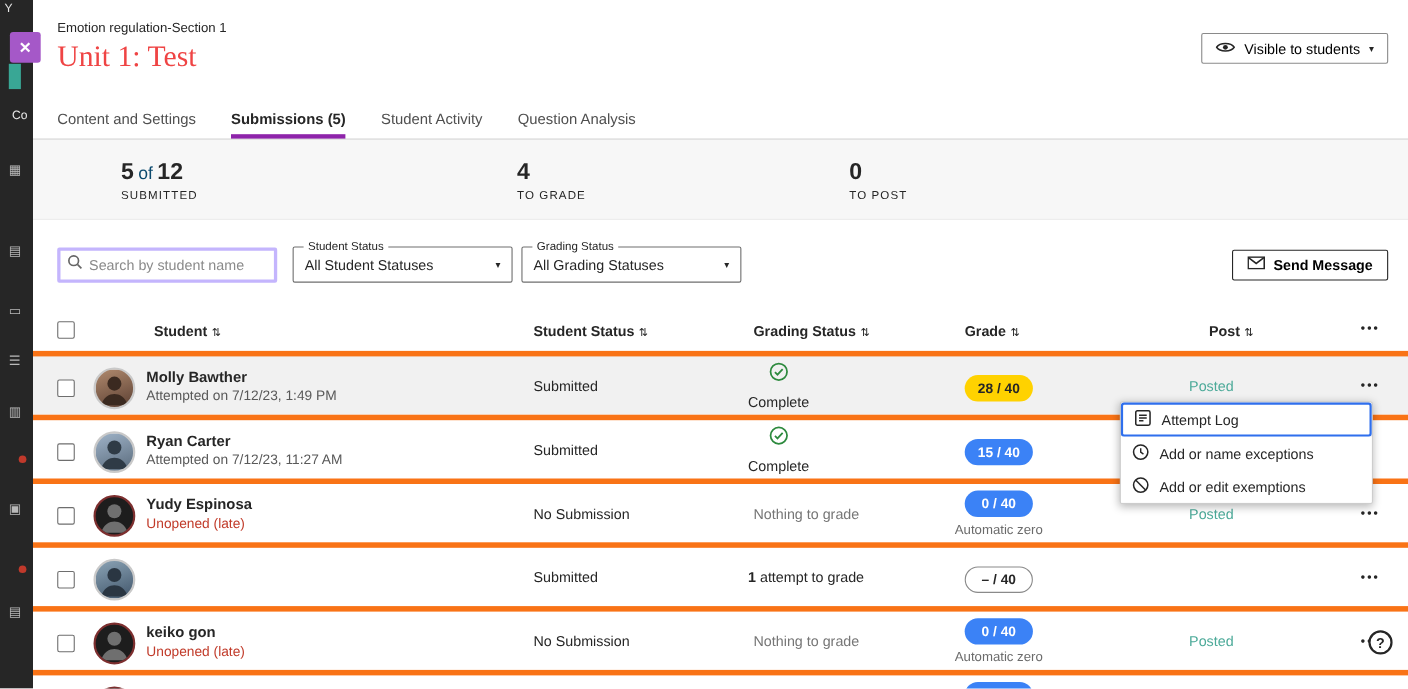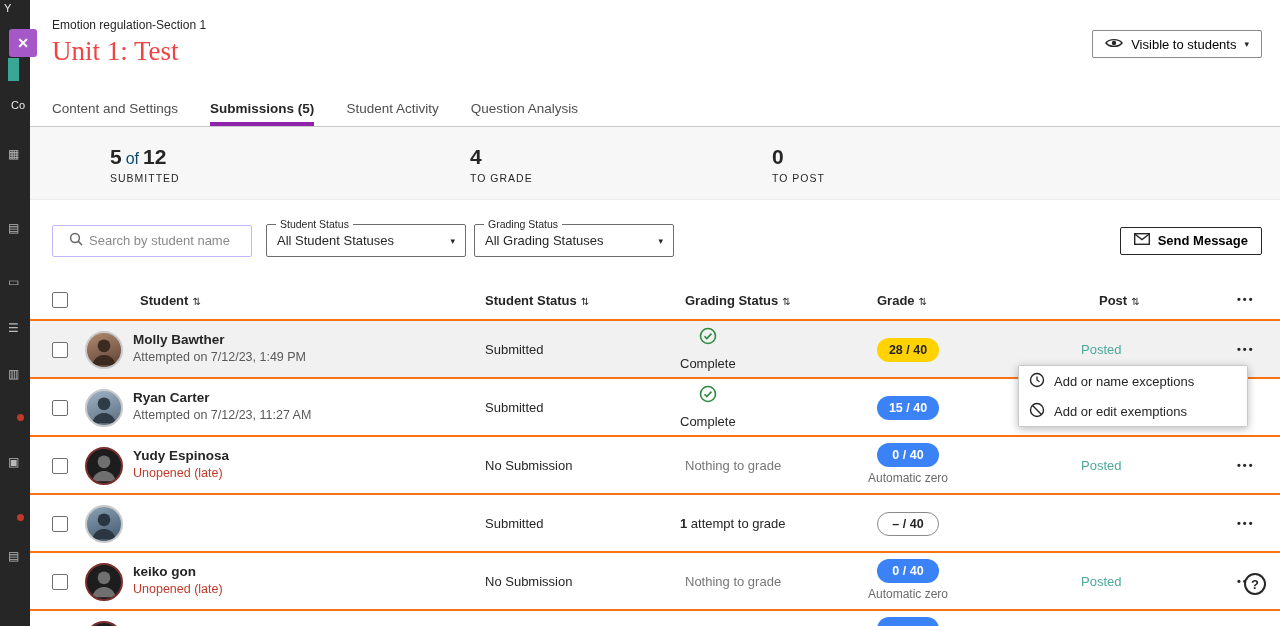--- a/index.html
+++ b/index.html
@@ -39,43 +39,43 @@
     border-bottom:1px solid #ededed; }
   .stat { position:absolute; top:18px; }
   .stat-num { font-size:21px; font-weight:700; color:#262626; }
   .stat-of { font-size:16px; font-weight:400; color:#0c4a6e; margin:0 4px; }
   .stat-label { font-size:10.5px; letter-spacing:1px; color:#262626; margin-top:3px; }
   .stat1 { left:80px; } .stat2 { left:440px; } .stat3 { left:742px; }
 
   
   .filter-row { position:absolute; left:0; top:224px; width:100%; display:flex; align-items:center;
     padding:0 18px 0 22px; }
-  .search-box { width:200px; height:32px; border:1px solid #c4b5fd; border-radius:2px; display:flex;
-    align-items:center; padding:0 16px; gap:6px; background:#fff; }
+  .search-box { width:200px; height:32px; border:3px solid #c4b5fd; border-radius:2px; display:flex;
+    align-items:center; padding:0 6px; gap:6px; background:#fff; }
   .search-box input { border:none; outline:none; flex:1; font-size:13px; color:#262626;
     font-family:"Liberation Sans", sans-serif; min-width:0; }
   .search-box input::placeholder { color:#8a8a8a; }
   .select { position:relative; width:200px; height:33px; border:1px solid #6f6f6f; border-radius:2px;
     background:#fff; cursor:pointer; }
   .select .flabel { position:absolute; top:-7px; left:9px; background:#fff; padding:0 4px; font-size:10.5px; color:#262626; }
   .select .val { position:absolute; left:10px; top:8px; font-size:13px; color:#262626; }
   .select .caret { position:absolute; right:10px; top:11px; font-size:9px; color:#262626; }
   .sel1 { margin-left:14px; } .sel2 { margin-left:8px; }
   .send-btn { margin-left:auto; height:28px; display:flex; align-items:center; gap:8px; border:1px solid #262626;
     border-radius:2px; background:#fff; padding:0 13px; font-size:13px; font-weight:700; cursor:pointer; }
 
   
   .thead { position:absolute; left:0; top:285px; width:100%; height:34px; font-size:13px; font-weight:700; }
   .th { position:absolute; top:8px; cursor:pointer; white-space:nowrap; }
   .sort { font-size:10px; margin-left:4px; font-weight:400; }
   .checkbox { width:16px; height:16px; border:1px solid #6e6e6e; border-radius:2px; background:#fff; cursor:pointer; }
   .hd-check { position:absolute; left:22px; top:7px; }
 
   .rows { position:absolute; left:0; top:319px; width:100%; }
-  .row { position:relative; height:58px; border-top:2px solid #f97316; background:#fff; }
+  .row { position:relative; height:58px; border-top:5px solid #f97316; background:#fff; }
   .row.highlight { background:#f1f1f1; }
   .row .rcheck { position:absolute; left:22px; top:21px; }
   .avatar { position:absolute; left:55px; top:10px; width:38px; height:38px; border-radius:50%;
     overflow:hidden; border:2px solid #c9c9c9; background:#3a3a3a; }
   .avatar.dark { border-color:#7d2f2f; background:#1d1d1d; }
   .avatar.photo1 { background:linear-gradient(160deg,#b08a6e,#5c4033); }
   .avatar.photo2 { background:linear-gradient(160deg,#9fb3c8,#5a6b7c); }
   .avatar.photo3 { background:linear-gradient(160deg,#8ba3b5,#41566b); }
   .avatar svg { width:100%; height:100%; }
   .cell-name { position:absolute; left:103px; top:11px; cursor:pointer; }
@@ -328,20 +328,27 @@
             <path d="M6 38c2-9 9-12 14-12s12 3 14 12" fill="#6f6f6f"></path>
           </svg></div>
       <div class="cell-grade zero">
         <div class="pill red"></div>
       </div>
     </div>
 
   </div>
 
   <div class="menu">
+    <div class="menu-item focused">
+      <span><svg width="16" height="16" viewBox="0 0 16 16">
+            <rect x="1.5" y="1.5" width="13" height="13" rx="1.5" fill="none" stroke="#262626" stroke-width="1.4"></rect>
+            <path d="M4.5 5.5h7M4.5 8h7M4.5 10.5h4" stroke="#262626" stroke-width="1.3"></path>
+          </svg></span>
+      <span>Attempt Log</span>
+    </div>
     <div class="menu-item">
       <span><svg width="16" height="16" viewBox="0 0 16 16">
             <circle cx="8" cy="8" r="6.5" fill="none" stroke="#262626" stroke-width="1.4"></circle>
             <path d="M8 4.5V8l2.5 1.8" fill="none" stroke="#262626" stroke-width="1.3"></path>
           </svg></span>
       <span>Add or name exceptions</span>
     </div>
     <div class="menu-item">
       <span><svg width="16" height="16" viewBox="0 0 16 16">
             <circle cx="8" cy="8" r="6.5" fill="none" stroke="#262626" stroke-width="1.4"></circle>

